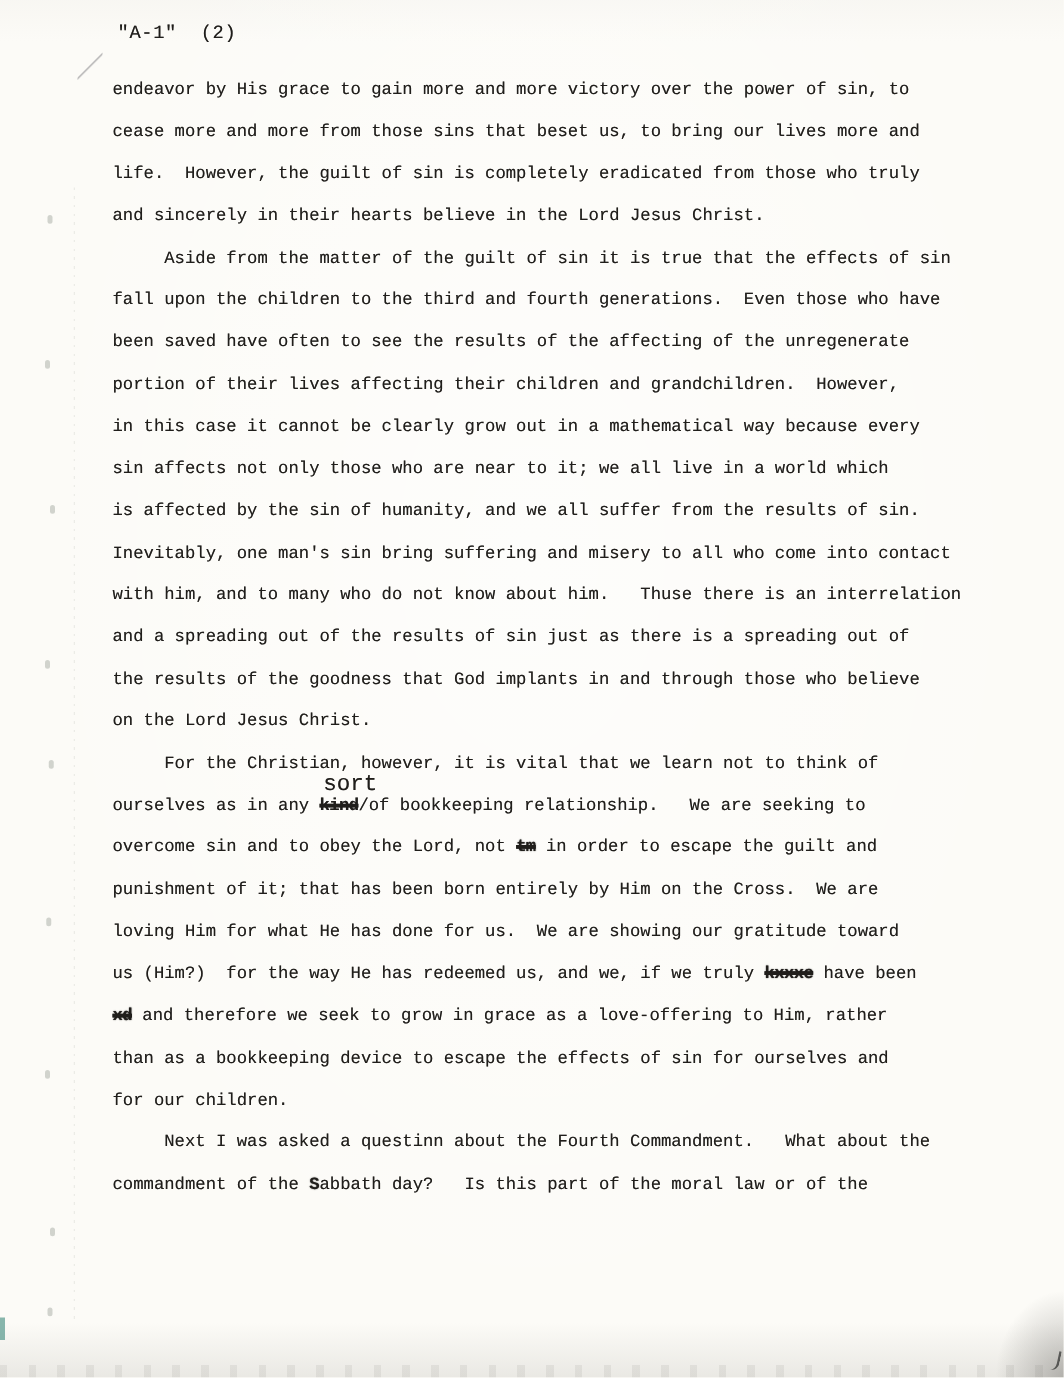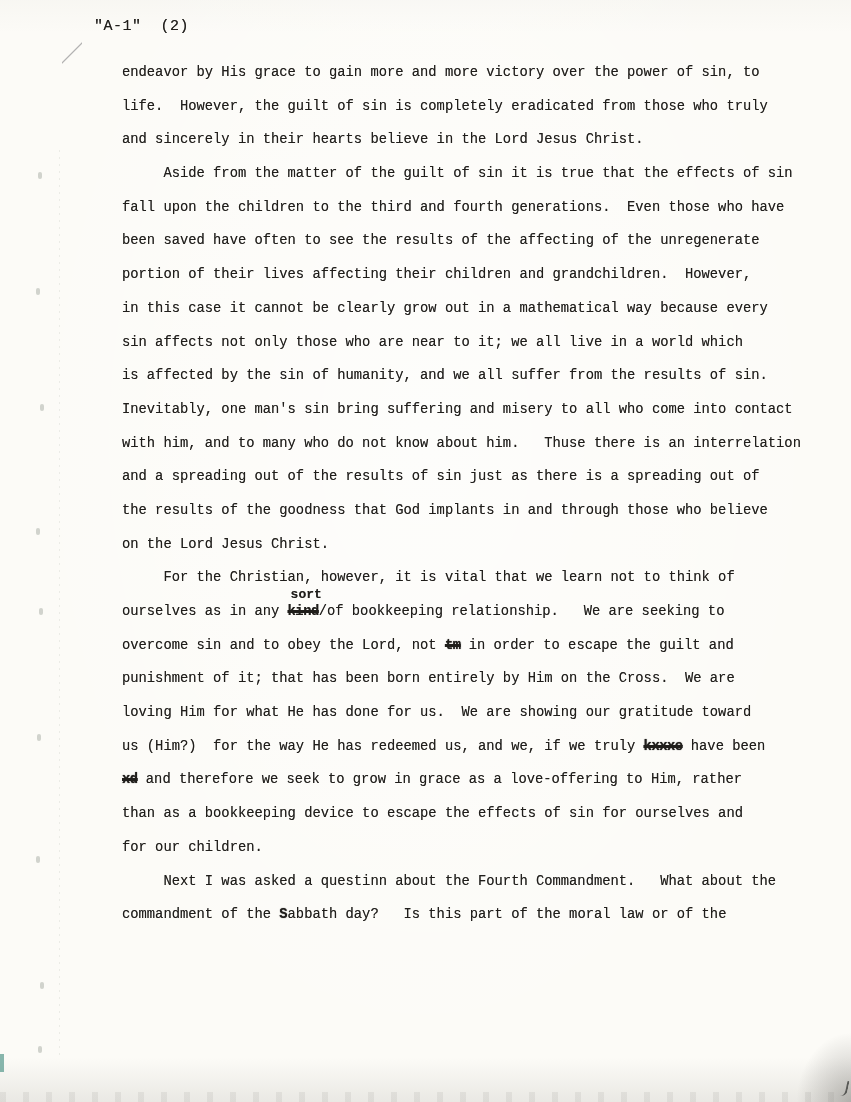--- a/index.html
+++ b/index.html
@@ -21,39 +21,38 @@
   .header{
     position:absolute;left:94px;top:18px;
     font-size:15px;color:var(--ink);white-space:pre;
     letter-spacing:0.5px;
     text-shadow:0 0 0.5px rgba(20,20,20,0.6);
   }
   .typed{
     position:absolute;left:90px;top:56px;width:720px;
     color:var(--ink);
     text-shadow:0 0 0.5px rgba(20,20,20,0.55);
-    margin-left:32px;
   }
   .line{
     white-space:pre;
     font-size:13.8px;
     line-height:33.7px;
     height:33.7px;
   }
   .struck{
     font-weight:bold;
     letter-spacing:-0.5px;
     text-decoration:line-through;
     text-decoration-thickness:2.5px;
   }
   .bold{font-weight:bold;text-shadow:0 0 1px rgba(10,10,10,0.8);}
   .has-above{position:relative;}
   .above{
     position:absolute;left:3px;top:-16.5px;
-    font-size:13px;line-height:14px;font-weight:bold;
+    font-size:18px;line-height:14px;font-weight:normal;
     text-decoration:none;letter-spacing:0;
   }
   
   .artifact{position:absolute;pointer-events:none;}
   .margin-line{
     left:59px;top:150px;width:1px;height:910px;
     background:repeating-linear-gradient(180deg, rgba(120,130,115,0.28) 0 2px, rgba(0,0,0,0) 2px 7px);
     opacity:0.45;
   }
   .pencil-mark{
@@ -83,20 +82,21 @@
 </style>
 </head>
 <body>
 
 <div class="page">
 
   <div class="header">"A-1"  (2)</div>
 
   <div class="typed">
       <div class="line"><span>endeavor by His grace to gain more and more victory over the power of sin, to</span></div>
+      <div class="line"><span>cease more and more from those sins that beset us, to bring our lives more and</span></div>
       <div class="line"><span>life.  However, the guilt of sin is completely eradicated from those who truly</span></div>
       <div class="line"><span>and sincerely in their hearts believe in the Lord Jesus Christ.</span></div>
       <div class="line"><span>     Aside from the matter of the guilt of sin it is true that the effects of sin</span></div>
       <div class="line"><span>fall upon the children to the third and fourth generations.  Even those who have</span></div>
       <div class="line"><span>been saved have often to see the results of the affecting of the unregenerate</span></div>
       <div class="line"><span>portion of their lives affecting their children and grandchildren.  However,</span></div>
       <div class="line"><span>in this case it cannot be clearly grow out in a mathematical way because every</span></div>
       <div class="line"><span>sin affects not only those who are near to it; we all live in a world which</span></div>
       <div class="line"><span>is affected by the sin of humanity, and we all suffer from the results of sin.</span></div>
       <div class="line"><span>Inevitably, one man's sin bring suffering and misery to all who come into contact</span></div>

